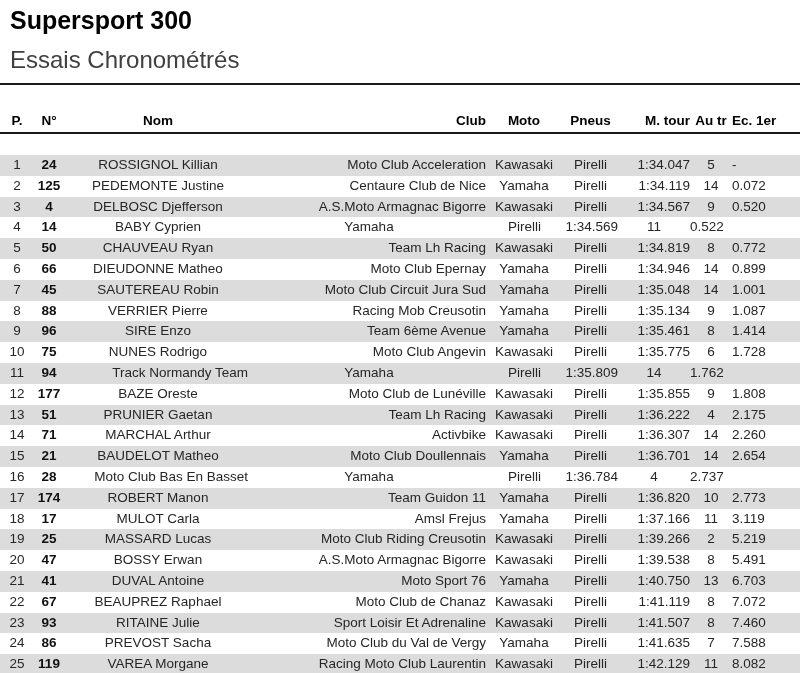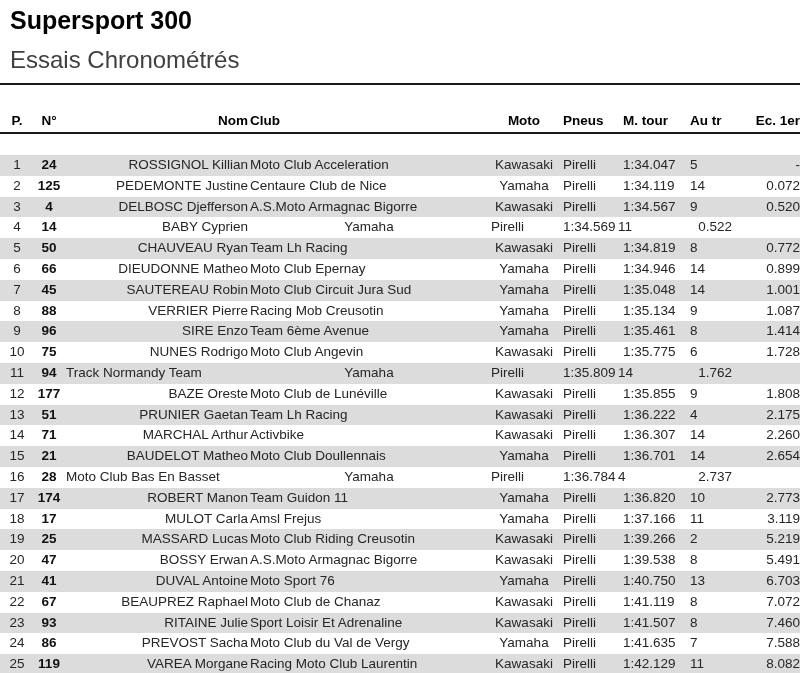--- a/index.html
+++ b/index.html
@@ -69,27 +69,27 @@
     height: 20.8px;
     line-height: 20.8px;
     font-size: 13.5px;
     color: #262626;
   }
   .row:nth-child(odd) {
     background: #dcdcdc;
   }
   .c0 { text-align: center; }
   .c1 { text-align: center; font-weight: bold; color: #111111; }
-  .c2 { text-align: right; padding-left: 4px; }
-  .c3 { text-align: left; padding-left: 2px; }
+  .c2 { text-align: center; padding-left: 4px; }
+  .c3 { text-align: right; padding-left: 2px; }
   .c4 { text-align: center; padding-left: 4px; }
-  .c5 { text-align: left; padding-left: 5px; }
-  .c6 { text-align: left; padding-left: 5px; }
-  .c7 { text-align: left; }
-  .c8 { text-align: right; }
+  .c5 { text-align: center; padding-left: 5px; }
+  .c6 { text-align: right; padding-left: 5px; }
+  .c7 { text-align: center; }
+  .c8 { text-align: left; }
   .header-row .c1 { color: #000000; }
   .cell {
     overflow: hidden;
     white-space: nowrap;
   }
 </style>
 </head>
 <body>
 
 <div class="doc">

